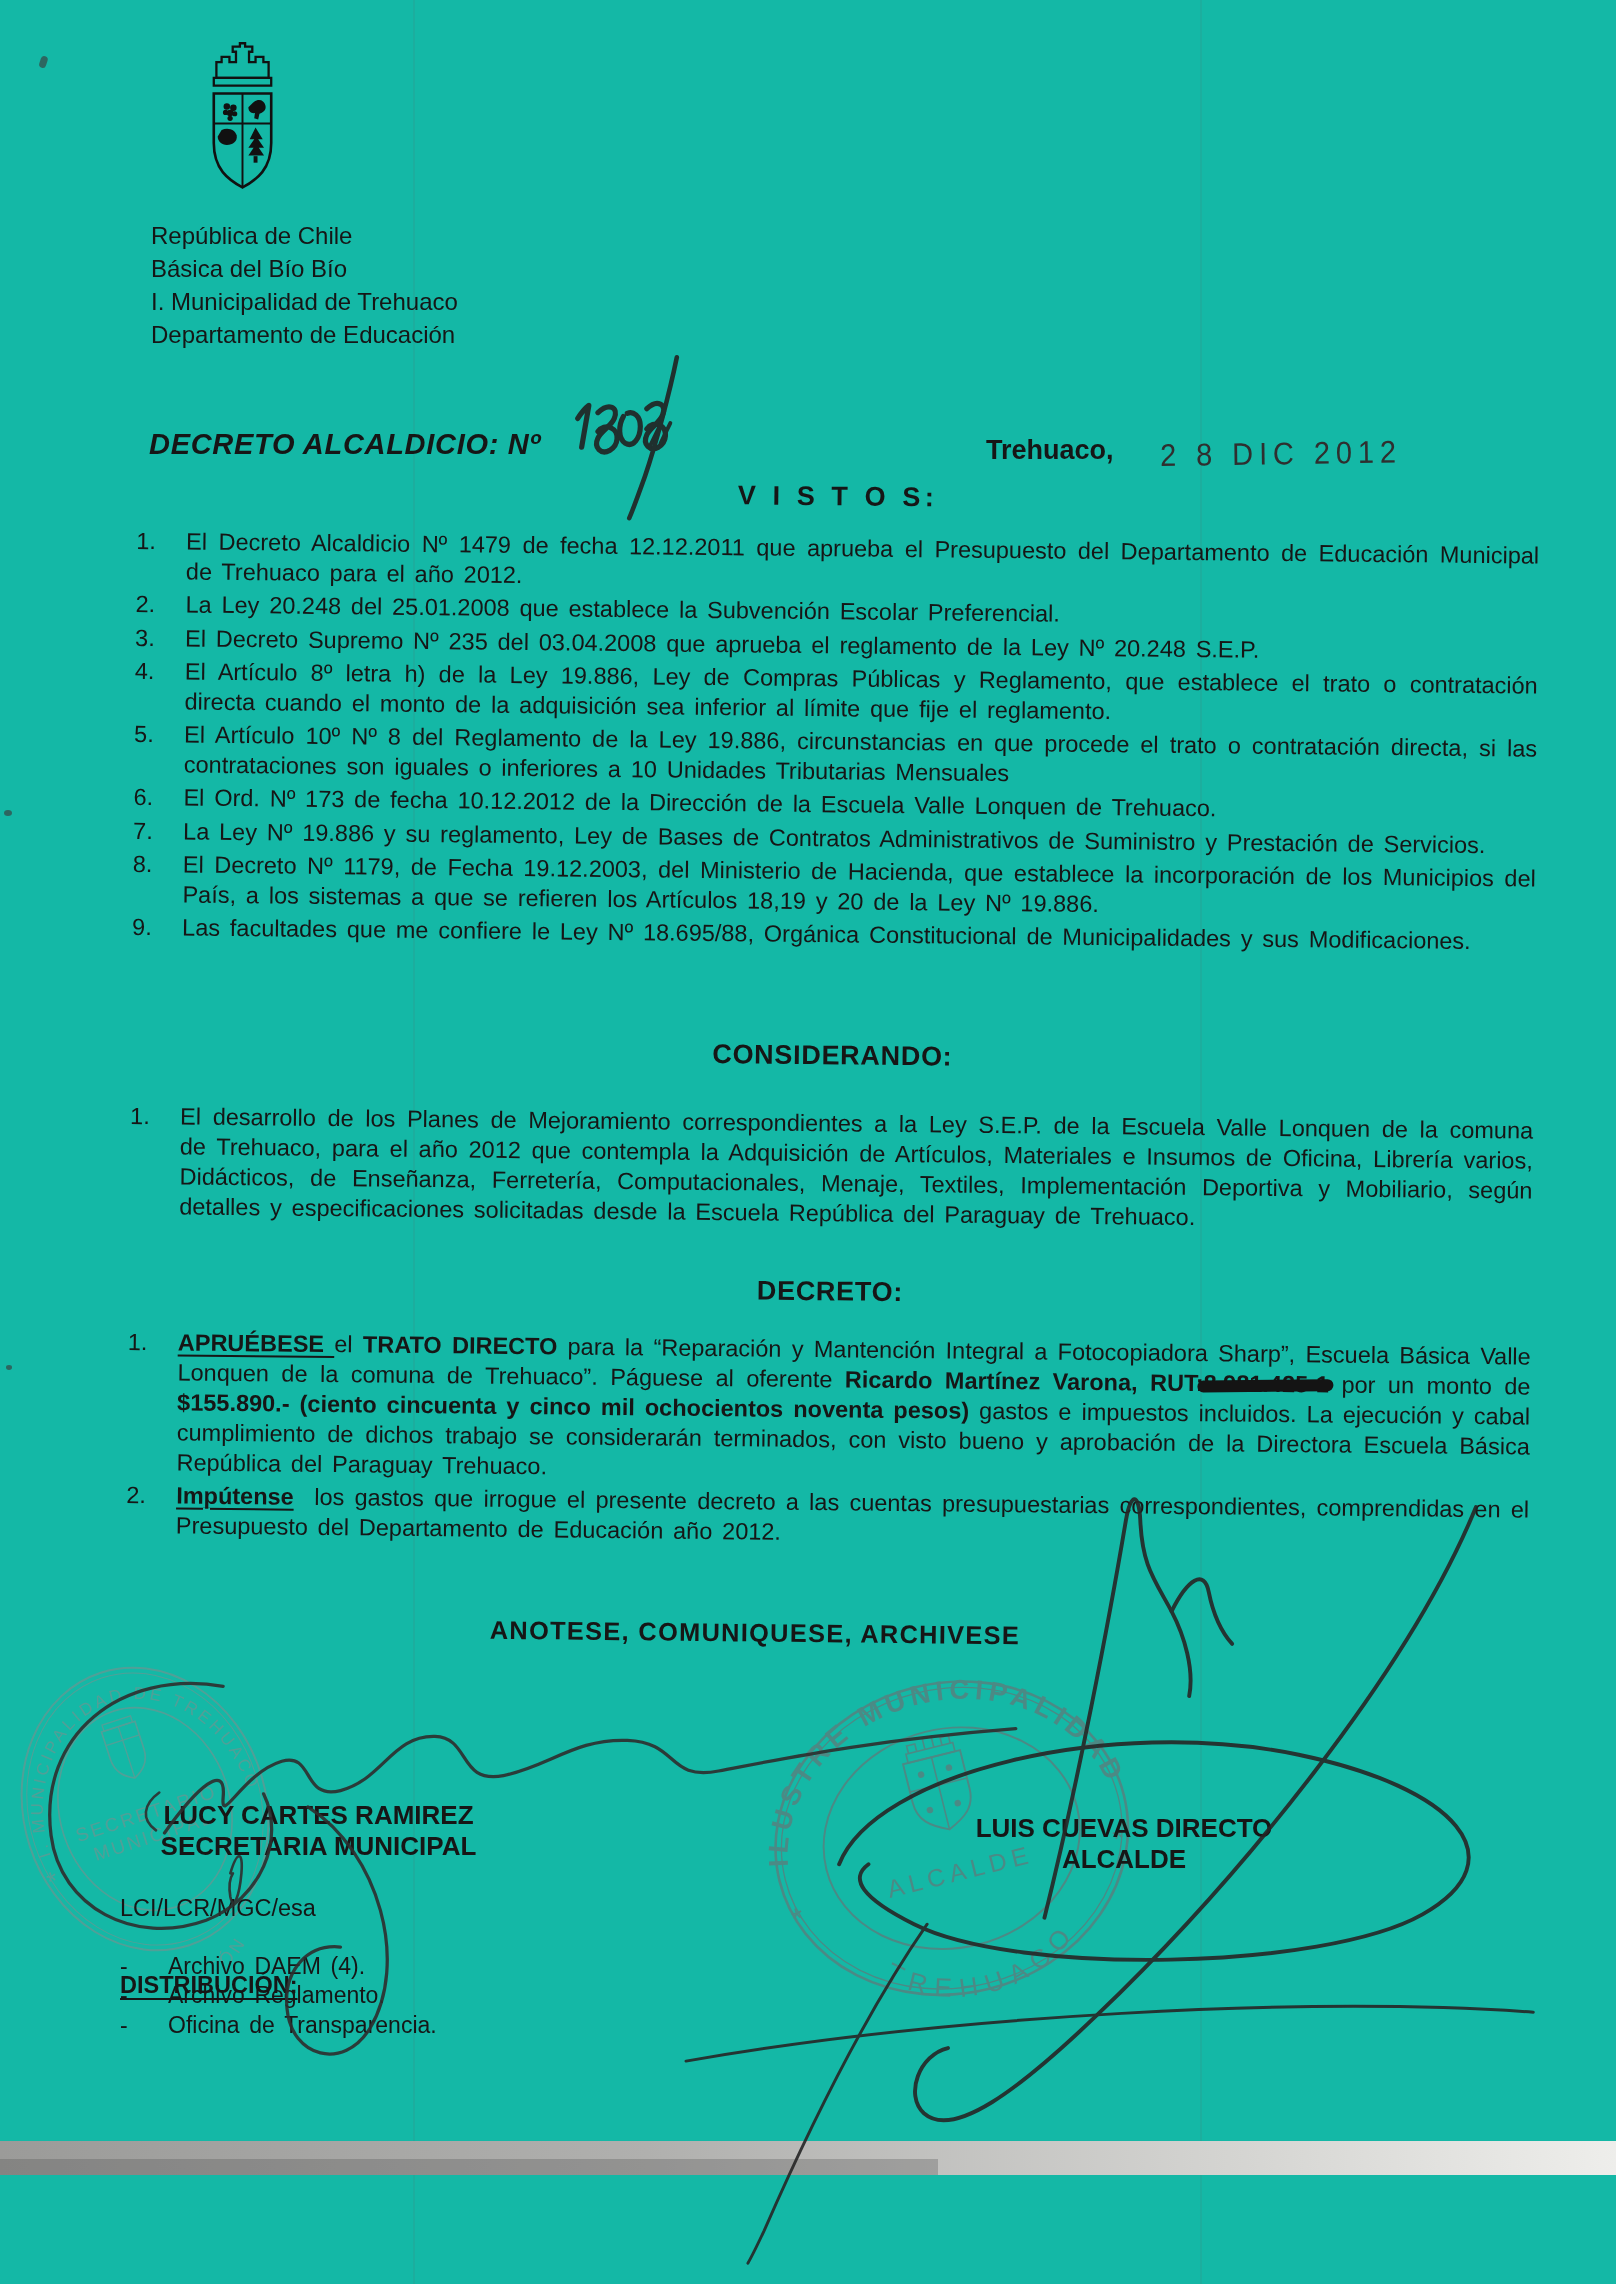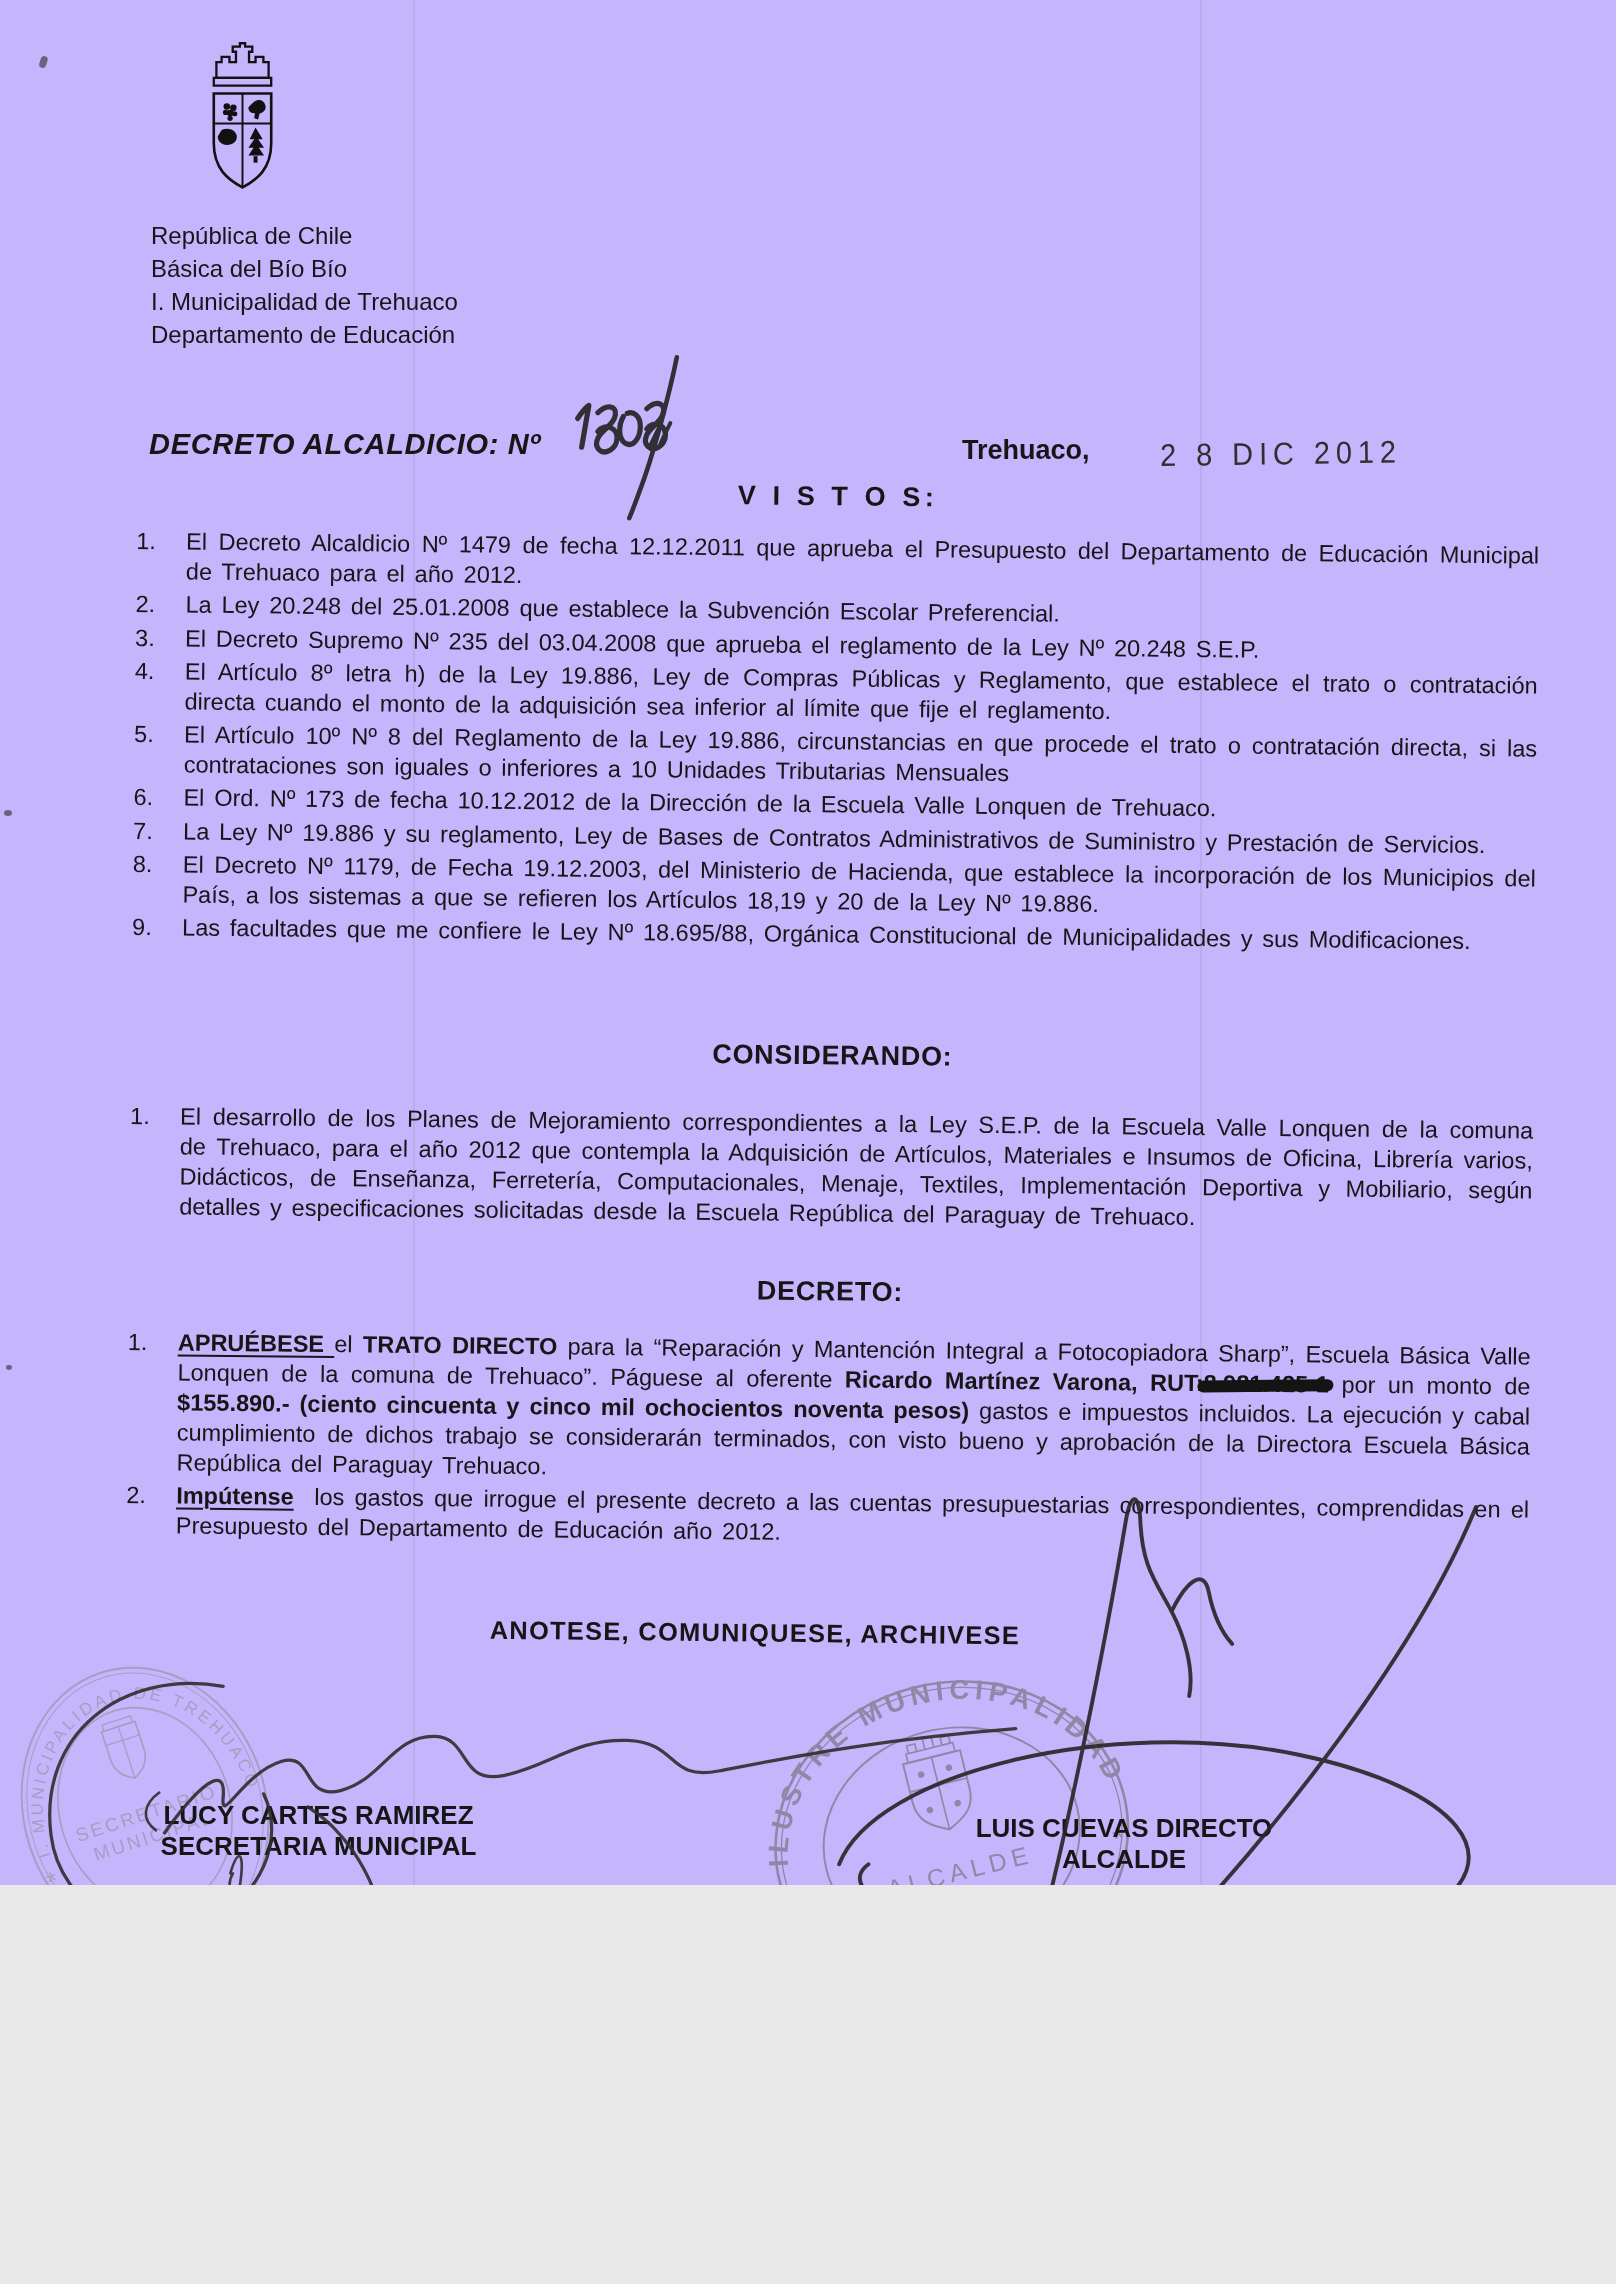--- a/index.html
+++ b/index.html
@@ -1,16 +1,16 @@
 <!DOCTYPE html>
 <html style="font-size:10.4px"><head>
 <meta charset="utf-8">
 <style>
   html,body{margin:0;padding:0;background:#e8e8e8;}
-  .page{position:relative;width:1617px;height:1885px;background:#c4b5fd;
+  .page{position:relative;width:1617px;height:2284px;background:#14b8a6;
         font-family:"Liberation Sans",sans-serif;color:#161616;overflow:hidden;}
   .abs{position:absolute;}
   
   .streak{position:absolute;top:0;height:100%;width:2px;background:rgba(100,100,100,.11);}
   .band{position:absolute;left:0;top:2141px;width:100%;height:34px;
         background:linear-gradient(to right,#9b9b99 0%,#b0b0ae 40%,#d6d6d3 78%,#eeeeeb 100%);}
   .band-inner{position:absolute;left:0;bottom:0;height:46%;width:58%;background:rgba(80,80,80,.30);}
   .speck{position:absolute;background:#3a3a3a;border-radius:50%;opacity:.65;}
   
   .org{font-size:24px;line-height:33px;font-weight:400;}
@@ -91,21 +91,21 @@
     <div class="org">Básica del Bío Bío</div>
     <div class="org">I. Municipalidad de Trehuaco</div>
     <div class="org">Departamento de Educación</div>
   </div>
 
 
   <div class="abs decree-label" style="left:149px;top:415px;">DECRETO ALCALDICIO: Nº</div>
   <span class="abs sr" style="left:574px;top:402px;">1808</span>
   <span class="abs sr" style="left:653px;top:422px;">//</span>
 
-  <div class="abs place" style="left:962px;top:435px;">Trehuaco,</div>
+  <div class="abs place" style="left:986px;top:435px;">Trehuaco,</div>
   <div class="abs datestamp" style="left:1160px;top:438px;">2 8 DIC 2012</div>
 
   <div class="body-skew">
 
     <div class="abs h-center h1" style="top:481px;">V I S T O S:</div>
 
     <div class="abs list" style="left:137px;top:533px;">
         <div class="li-row">
           <div class="li-num">1.</div>
           <div class="li-txt">El Decreto Alcaldicio Nº 1479 de fecha 12.12.2011 que aprueba el Presupuesto del Departamento de Educación Municipal de Trehuaco para el año 2012.</div>

